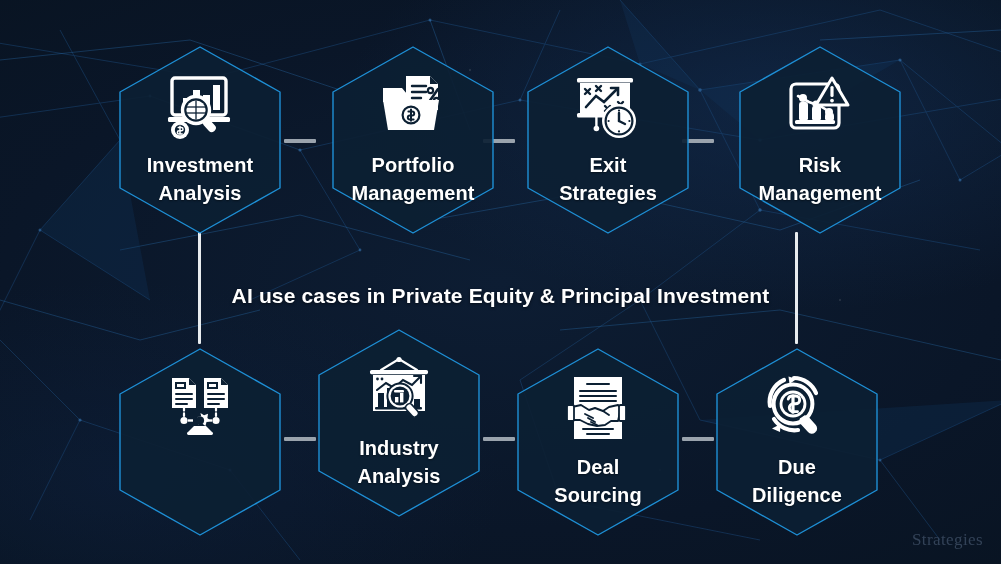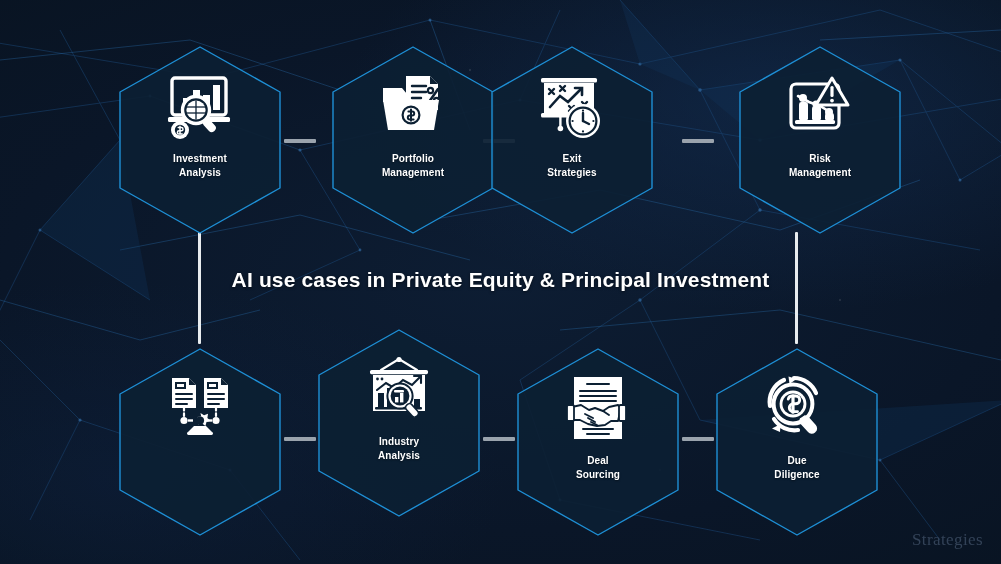--- a/index.html
+++ b/index.html
@@ -77,34 +77,34 @@
   }
   .hex .icon-wrap svg {
     width: 100%;
     height: 100%;
     display: block;
   }
   .hex .hex-label {
     margin-top: 10px;
     color: #ffffff;
     font-weight: bold;
-    font-size: 10px;
+    font-size: 20px;
     line-height: 1.38;
     text-align: center;
     letter-spacing: 0.1px;
     white-space: pre-line;
     text-shadow: 0 1px 2px rgba(0,0,0,0.45);
   }
 
   
   #center-title {
     position: absolute;
     left: 0;
     right: 0;
-    top: 268px;
+    top: 284px;
     text-align: center;
     color: #ffffff;
     font-size: 21px;
     font-weight: bold;
     letter-spacing: 0.15px;
     text-shadow: 0 1px 3px rgba(0,0,0,0.55);
   }
 
   
   #watermark {
@@ -252,21 +252,21 @@
             <circle cx="35" cy="43" r="8.4" fill="none" stroke="#0c2033" stroke-width="2.2"></circle>
             <path d="M35 37.4v11.4M32.4 39.6h3.8a2 2 0 0 1 0 4h-2.4a2 2 0 0 0 0 4h3.8" stroke="#0c2033" stroke-width="2" fill="none" stroke-linecap="round"></path>
           </g>
         </svg>
       </div>
       <div class="hex-label">Portfolio
 Management</div>
     </div>
   </div>
 
-  <div class="hex" style="left:488px; top:44px;text-decoration:underline;">
+  <div class="hex" style="left:524px; top:44px;text-decoration:underline;">
     <svg class="hex-shape" viewBox="0 0 168 192">
       <polygon points="84,3 164,48 164,144 84,189 4,144 4,48" fill="#0c2033" fill-opacity="0.92" stroke="#1e8fd5" stroke-width="1.4" stroke-linejoin="round"></polygon>
     </svg>
     <div class="hex-inner">
       <div class="icon-wrap">
         <svg viewBox="0 0 74 70" xmlns="http://www.w3.org/2000/svg">
           <g fill="#ffffff">
             <rect x="6" y="6" width="56" height="4.5" rx="1.6"></rect>
             <rect x="9" y="11" width="50" height="30" fill="#ffffff"></rect>
             <rect x="6" y="41" width="56" height="4.5" rx="1.6"></rect>

